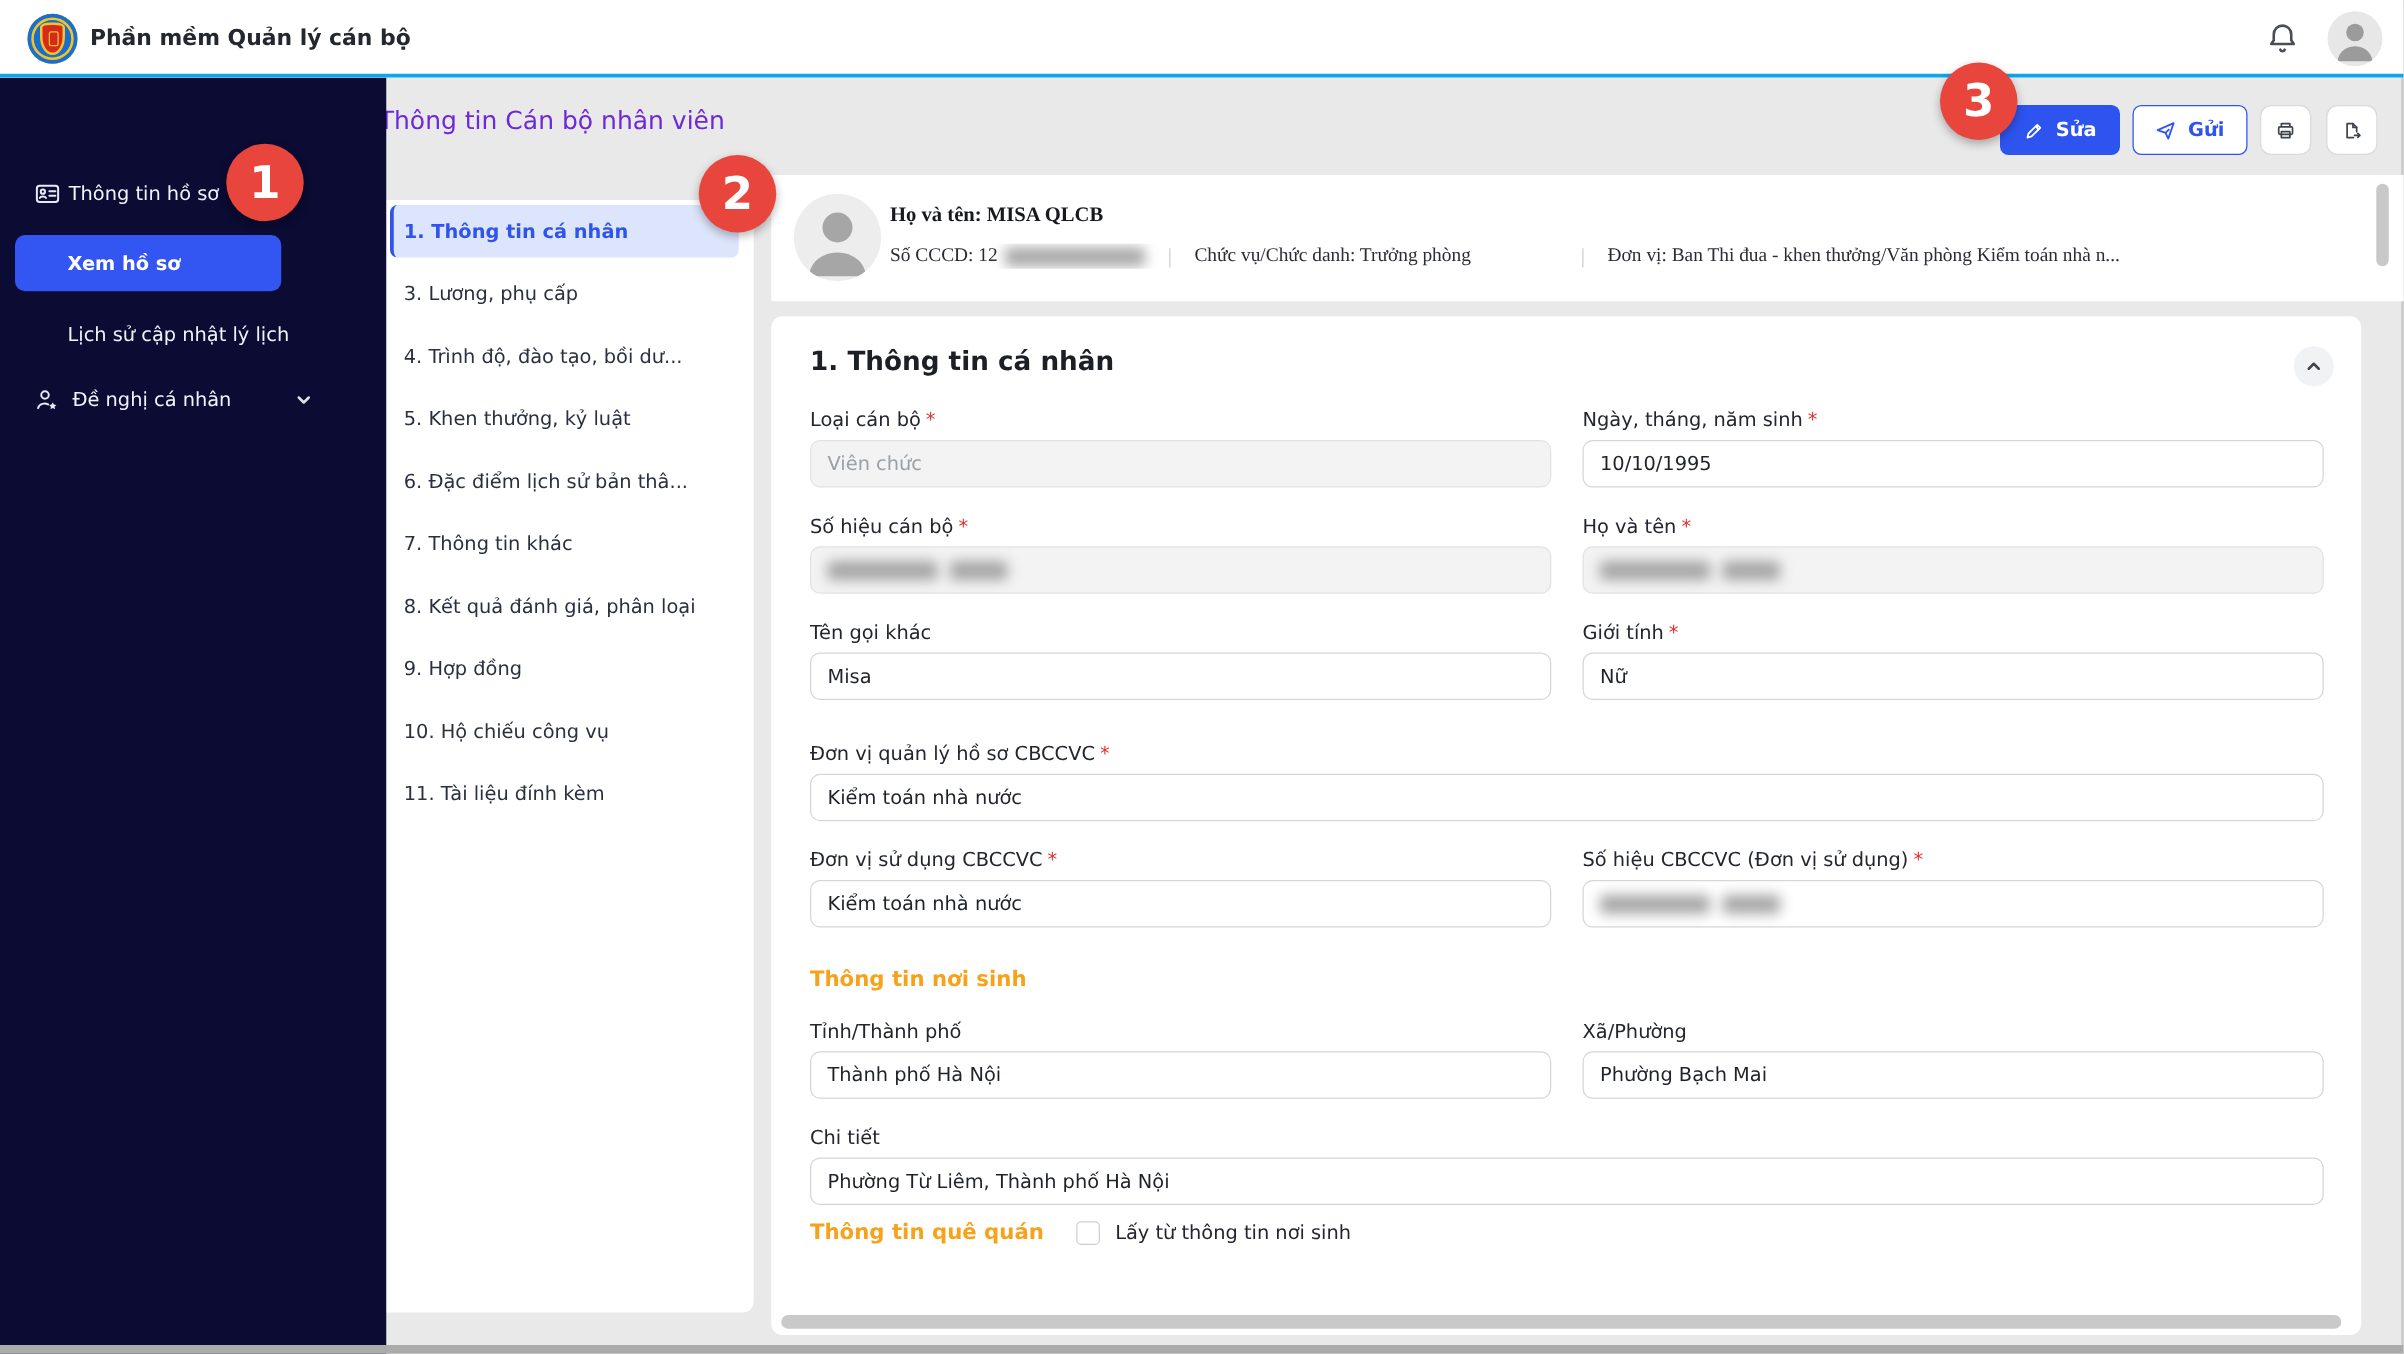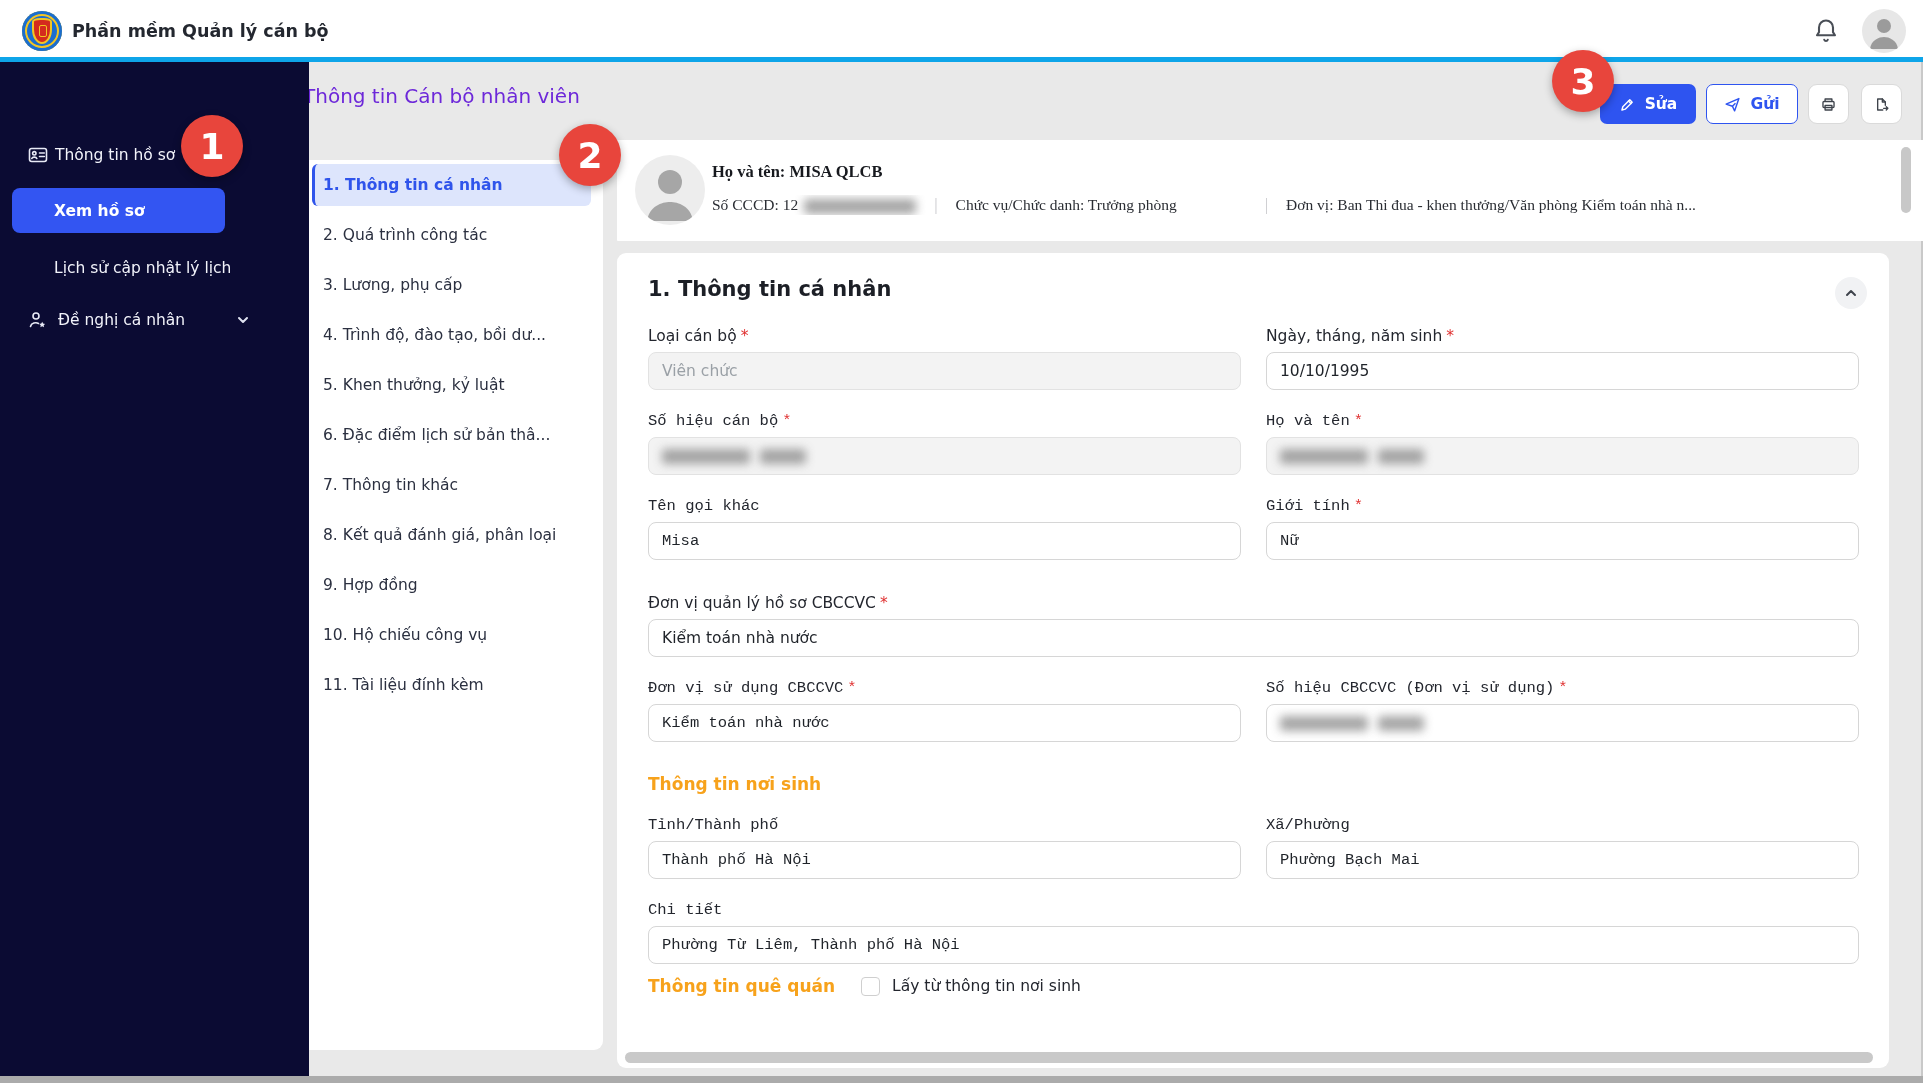--- a/index.html
+++ b/index.html
@@ -4,21 +4,21 @@
 <style>
   * { margin:0; padding:0; box-sizing:border-box; }
   html,body { background:#d8d8d8; }
   body { font-family:"DejaVu Sans","Liberation Sans",sans-serif; }
   .screen{
     position:relative; width:1923px; height:1083px; background:#e9e9e9;
     overflow:hidden; box-shadow: inset 0 0 0 2px #c9c9c9;
   }
   
   .appbar{ position:absolute; left:0; top:0; width:1923px; height:62px; background:#ffffff;
-           border-bottom:5px solid #0ea5e9; z-index:5; display:flex; align-items:center; }
+           border-bottom:3px solid #0ea5e9; z-index:5; display:flex; align-items:center; }
   .logo{ position:absolute; left:22px; top:11px; width:40px; height:40px; border-radius:50%;
          background:#1a6ed0; display:flex; align-items:center; justify-content:center;
          box-shadow: inset 0 0 0 3px #1a6ed0, inset 0 0 0 5px #f3c522; }
   .logo .shield{ width:20px; height:26px; background:#d42b1e; border:2px solid #f3c522;
                  border-radius: 9px 9px 11px 11px / 4px 4px 16px 16px; position:relative; }
   .logo .shield:after{ content:""; position:absolute; left:5px; top:5px; width:6px; height:10px;
                  border:1.5px solid #f3c522; border-radius:2px; }
   .app-title{ position:absolute; left:72px; top:0; height:62px; display:flex; align-items:center;
               font-size:17.5px; font-weight:700; color:#23272f; }
   .bell{ position:absolute; left:1812px; top:17px; width:28px; height:28px; color:#4a4f57; }
@@ -75,21 +75,21 @@
   .frow{ display:flex; gap:25px; }
   .fcol{ flex:1; min-width:0; }
   .flabel{ font-size:15.5px; color:#23262e; margin-bottom:7px; }
   .req{ color:#e03131; margin-left:4px; }
   .input{ height:38px; border:1px solid #d6d6d6; border-radius:8px; background:#fff;
           display:flex; align-items:center; padding:0 13px; font-size:15.5px; color:#1f2329;
           cursor:text; }
   .input.disabled{ background:#f3f3f3; border-color:#e2e2e2; cursor:default; }
   .input.gray-text{ color:#9aa0a6; }
   .blob-a{ width:88px; } .blob-b{ width:46px; margin-left:10px; }
-  .mt26{ margin-top:26px; } .mt22{ margin-top:22px;font-family:Liberation Mono, monospace; } .mt34{ margin-top:34px; } .mt32{ margin-top:32px; } .mt30{ margin-top:30px; }
+  .mt26{ margin-top:26px; } .mt22{ margin-top:22px; } .mt34{ margin-top:34px; } .mt32{ margin-top:32px; } .mt30{ margin-top:30px; }
   .orange-head{ font-size:17px; font-weight:700; color:#f7a21b; }
   .hq-row{ display:flex; align-items:center; gap:26px;margin-top:12px; }
   .checkbox-wrap{ display:flex; align-items:center; gap:12px; font-size:15.5px; color:#23262e; }
   .checkbox{ width:19px; height:19px; border:1.5px solid #cfcfcf; border-radius:4px; background:#fff; cursor:pointer; }
   
   .h-scroll{ position:absolute; left:625px; top:1052px; width:1248px; height:11px; border-radius:6px;
              background:#c9c9c9; z-index:3; cursor:pointer; }
   .v-scroll{ position:absolute; left:1901px; top:147px; width:10px; height:66px; border-radius:5px;
              background:#c8c8c8; z-index:3; cursor:pointer; }
   .bottom-strip{ position:absolute; left:0; top:1076px; width:1923px; height:7px; background:#ababab; z-index:6; }
@@ -214,21 +214,20 @@
       <span><span>Số CCCD: 12</span><span class="blob blob-cccd"></span></span>
       <span class="sep">|</span>
       <span>Chức vụ/Chức danh: Trưởng phòng</span>
       <span class="sep sep2">|</span>
       <span class="unit-text">Đơn vị: Ban Thi đua - khen thưởng/Văn phòng Kiểm toán nhà n...</span>
     </div>
   </div>
 
   <div class="nav-panel">
     <div class="nav-item active">1. Thông tin cá nhân</div>
-    <div class="nav-item">2. Quá trình công tác</div>
     <div class="nav-item">3. Lương, phụ cấp</div>
     <div class="nav-item">4. Trình độ, đào tạo, bồi dư...</div>
     <div class="nav-item">5. Khen thưởng, kỷ luật</div>
     <div class="nav-item">6. Đặc điểm lịch sử bản thâ...</div>
     <div class="nav-item">7. Thông tin khác</div>
     <div class="nav-item">8. Kết quả đánh giá, phân loại</div>
     <div class="nav-item">9. Hợp đồng</div>
     <div class="nav-item">10. Hộ chiếu công vụ</div>
     <div class="nav-item">11. Tài liệu đính kèm</div>
   </div>

